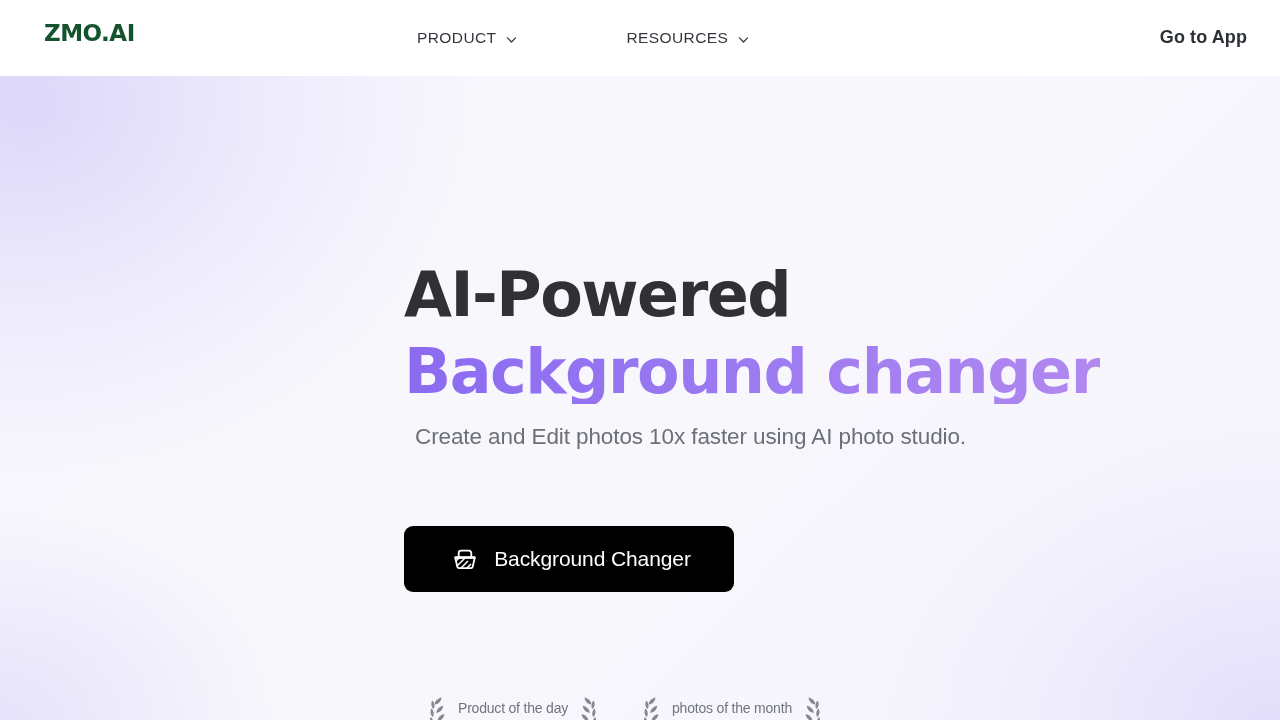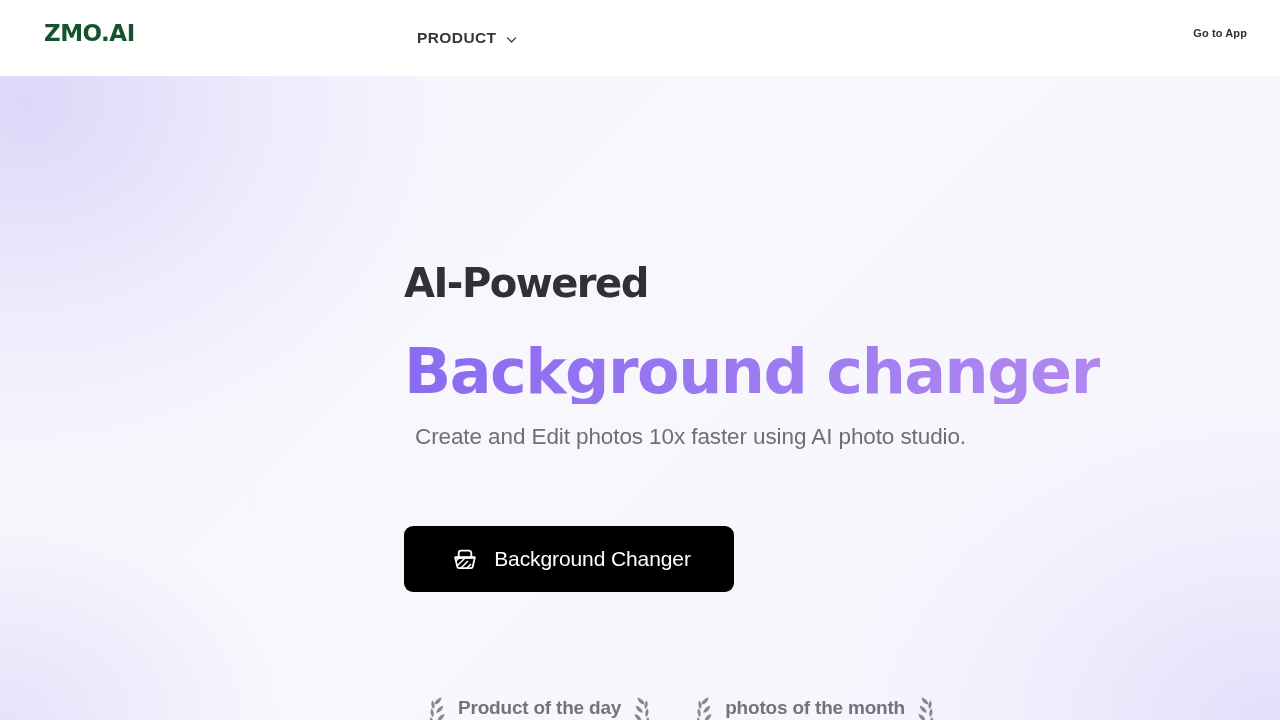--- a/index.html
+++ b/index.html
@@ -39,40 +39,40 @@
     display:flex;
     align-items:center;
     gap:0px;
   }
   .nav-item {
     display:flex;
     align-items:center;
     gap:9px;
     color:#33373d;
     font-size:15.5px;
-    font-weight:700;
+    font-weight:400;
     letter-spacing:0.4px;
     cursor:pointer;
     height:76px;
   }
   .nav-gap1 { width:56px; }
   .nav-gap2 { width:52px; }
   .chev {
     display:inline-block;
     width:13px;
     height:13px;
     position:relative;
     top:1px;
   }
   .chev svg { display:block; }
   .goto-app {
     position:absolute;
     right:33px;
     top:27px;
-    font-size:11px;
+    font-size:18px;
     font-weight:700;
     color:#2b2f36;
     cursor:pointer;
     letter-spacing:0.1px;
   }
 
   
   .hero {
     position:relative;
     width:1280px;
@@ -90,21 +90,21 @@
     left:404px;
     top:0;
     width:680px;
   }
 
   .headline1 {
     position:absolute;
     left:0;
     top:186px;
     font-family:"DejaVu Sans", sans-serif;
-    font-size:40px;
+    font-size:62px;
     font-weight:800;
     letter-spacing:-1.5px;
     color:#2f3136;
     line-height:1.05;
     white-space:nowrap;
   }
   .headline2 {
     position:absolute;
     left:0;
     top:263px;
@@ -172,22 +172,22 @@
     height:60px;
   }
   .badge-text {
     display:flex;
     flex-direction:column;
     align-items:center;
     justify-content:center;
     padding:0 4px;
   }
   .badge-top {
-    font-size:19px;
-    font-weight:700;
+    font-size:14px;
+    font-weight:400;
     color:#70747c;
     letter-spacing:-0.2px;
     white-space:nowrap;
     line-height:1.45;
   }
   .badge-bottom {
     font-size:19px;
     font-weight:700;
     color:#70747c;
     letter-spacing:-0.2px;
@@ -213,20 +213,28 @@
           <path d="M3 6 L8 11 L13 6" fill="none" stroke="#33373d" stroke-width="1.6" stroke-linecap="round" stroke-linejoin="round"></path>
         </svg>
       </span>
     </div>
 
     <div class="nav-gap1"></div>
 
 
     <div class="nav-gap2"></div>
 
+    <div class="nav-item">
+      <span>RESOURCES</span>
+      <span class="chev">
+        <svg viewBox="0 0 16 16" width="13" height="13" aria-hidden="true">
+          <path d="M3 6 L8 11 L13 6" fill="none" stroke="#33373d" stroke-width="1.6" stroke-linecap="round" stroke-linejoin="round"></path>
+        </svg>
+      </span>
+    </div>
 
   </nav>
 
   <div class="goto-app">Go to App</div>
 </div>
 
 <div class="hero">
 
   <div class="hero-inner">
 

